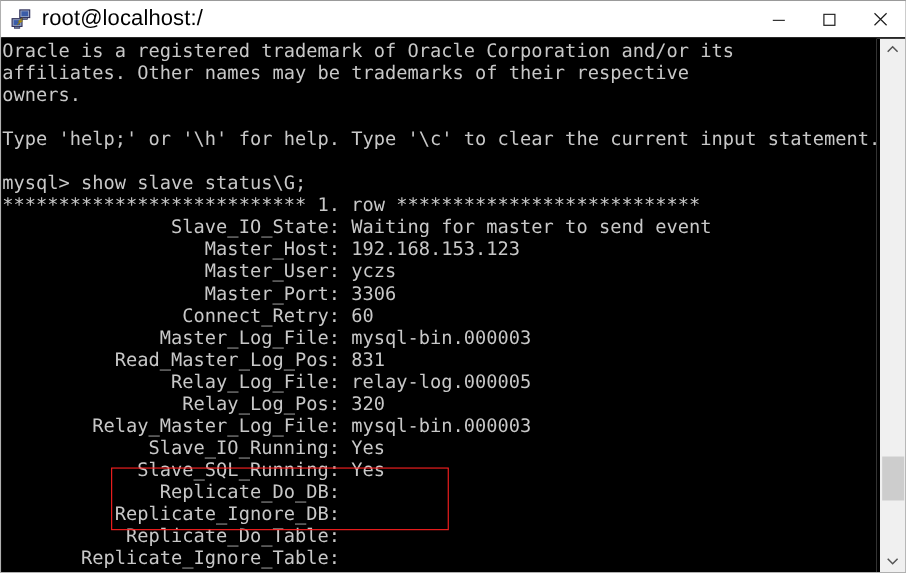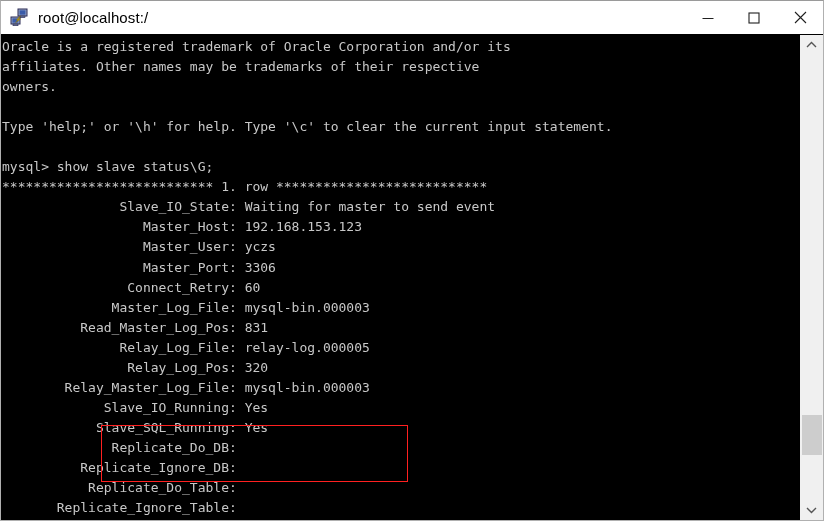--- a/index.html
+++ b/index.html
@@ -41,21 +41,21 @@
   .title-icon {
     width: 20px;
     height: 20px;
     margin-left: 8px;
     margin-right: 9px;
     position: relative;
     flex: 0 0 auto;
   }
   .title-text {
     font-family: "Liberation Sans", sans-serif;
-    font-size: 15px;
+    font-size: 20px;
     color: #000000;
     letter-spacing: 0.1px;
     white-space: nowrap;
   }
   .win-controls {
     position: absolute;
     right: 0;
     top: 0;
     height: 33px;
     display: flex;
@@ -89,21 +89,21 @@
     background: #000000;
     overflow: hidden;
     padding: 0;
   }
   .term-lines {
     position: absolute;
     left: 0;
     top: 2px;
     right: 0;
     font-family: "DejaVu Sans Mono", "Liberation Mono", monospace;
-    font-size: 13px;
+    font-size: 17px;
     line-height: 20.05px;
     color: #c8c8c8;
     white-space: pre;
     letter-spacing: 0px;
   }
   .term-lines .line {
     height: 20.05px;
     padding-left: 1px;
   }
 

